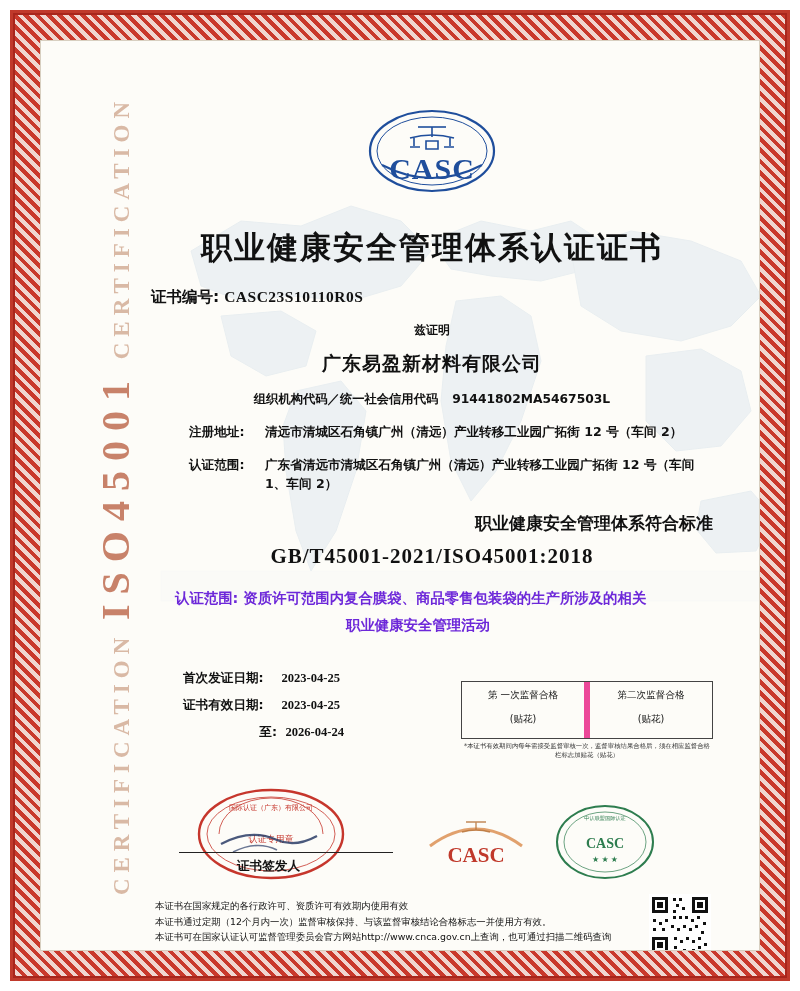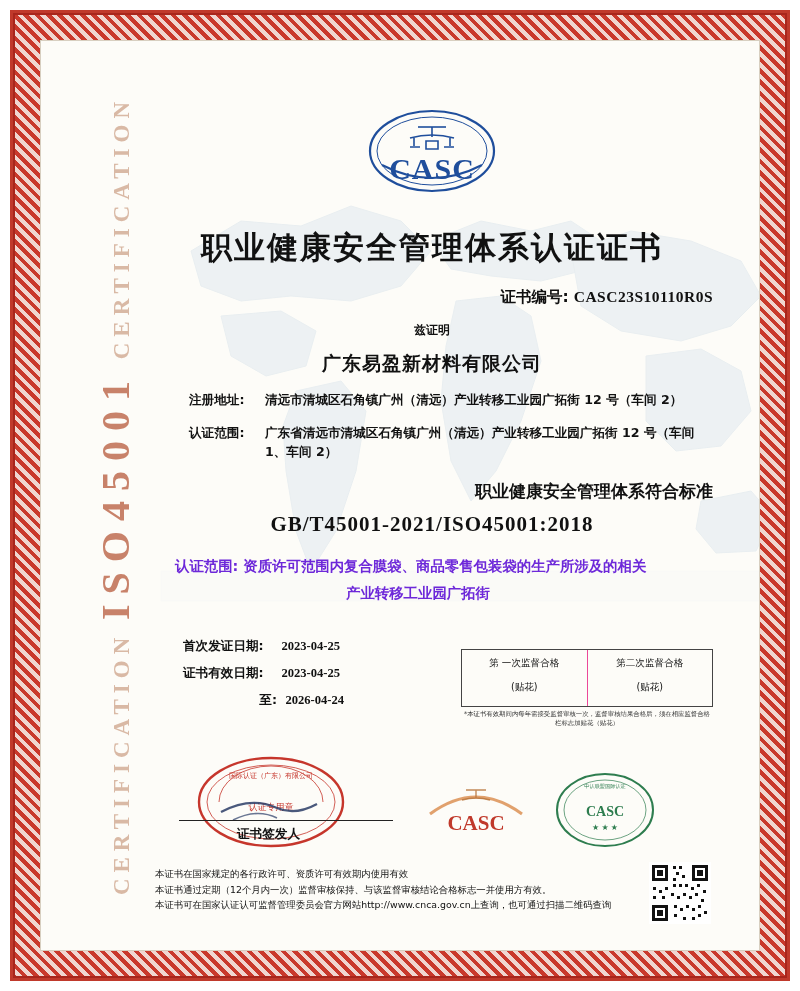--- a/index.html
+++ b/index.html
@@ -74,21 +74,21 @@
   .main-title{
     text-align:center;
     font-family:"DejaVu Sans", sans-serif;
     font-weight:bold;
     font-size:31px;
     letter-spacing:2px;
     color:#111;
     margin-top:12px;
   }
   .cert-no{
-    text-align:right;
+    text-align:left;
     font-size:15.5px;
     color:#111;
     margin-top:18px;
     font-family:"DejaVu Sans", sans-serif;
   }
   .cert-no .label{font-weight:bold;}
   .cert-no .val{font-family:"Liberation Serif", serif;font-weight:bold;letter-spacing:.5px;}
   .hereby{
     text-align:center;font-weight:bold;font-size:12px;margin-top:14px;color:#111;
     font-family:"DejaVu Sans", sans-serif;
@@ -130,21 +130,21 @@
   }
   .dates .d-lbl{display:inline-block;width:94px;}
   .dates .d-val{font-family:"Liberation Serif", serif;}
   .dates .d-sub{display:inline-block;width:94px;text-align:right;padding-right:4px;}
   .surv-wrap{margin-left:auto;margin-top:16px;width:252px;}
   .surv-boxes{display:flex;border:1px solid #444;}
   .surv-box{
     flex:1;text-align:center;padding:7px 2px 12px;font-size:9.6px;color:#111;
     font-family:"DejaVu Sans", sans-serif;
   }
-  .surv-box + .surv-box{border-left:1px solid #ec4899;}
+  .surv-box + .surv-box{border-left:6px solid #ec4899;}
   .surv-box .sub{display:block;margin-top:11px;font-size:9.6px;}
   .surv-note{
     font-size:6.4px;color:#333;margin-top:3px;text-align:center;letter-spacing:0;
     font-family:"DejaVu Sans", sans-serif;
   }
   
   .sig-area{
     position:relative;margin-top:34px;height:92px;
   }
   .sig-line{
@@ -231,38 +231,43 @@
       <div class="main-title">职业健康安全管理体系认证证书</div>
 
       <div class="cert-no">
         <span class="label">证书编号:</span>
         <span class="val">CASC23S10110R0S</span>
       </div>
 
       <div class="hereby">兹证明</div>
       <div class="company">广东易盈新材料有限公司</div>
 
+      <div class="row code">
+        <span class="lbl">组织机构代码／统一社会信用代码</span>
+        <span style="width:14px"></span>
+        <span class="val">91441802MA5467503L</span>
+      </div>
 
       <div class="row addr">
         <span class="lbl">注册地址:</span>
         <span class="val">清远市清城区石角镇广州（清远）产业转移工业园广拓街 12 号（车间 2）</span>
       </div>
 
       <div class="row addr">
         <span class="lbl">认证范围:</span>
         <span class="val">广东省清远市清城区石角镇广州（清远）产业转移工业园广拓街 12 号（车间 1、车间 2）</span>
       </div>
 
       <div class="std-line">职业健康安全管理体系符合标准</div>
       <div class="std-code">GB/T45001-2021/ISO45001:2018</div>
 
       <div class="scope">
         <span>认证范围:</span>
         <span>资质许可范围内复合膜袋、商品零售包装袋的生产所涉及的相关</span>
-        <span class="scope-line2">产业转移工业园广拓街</span>
+        <span class="scope-line2">职业健康安全管理活动</span>
       </div>
 
       <div class="dates-area">
         <div class="dates">
           <div>
             <span class="d-lbl">首次发证日期:</span>
             <span class="d-val">2023-04-25</span>
           </div>
           <div>
             <span class="d-lbl">证书有效日期:</span>

